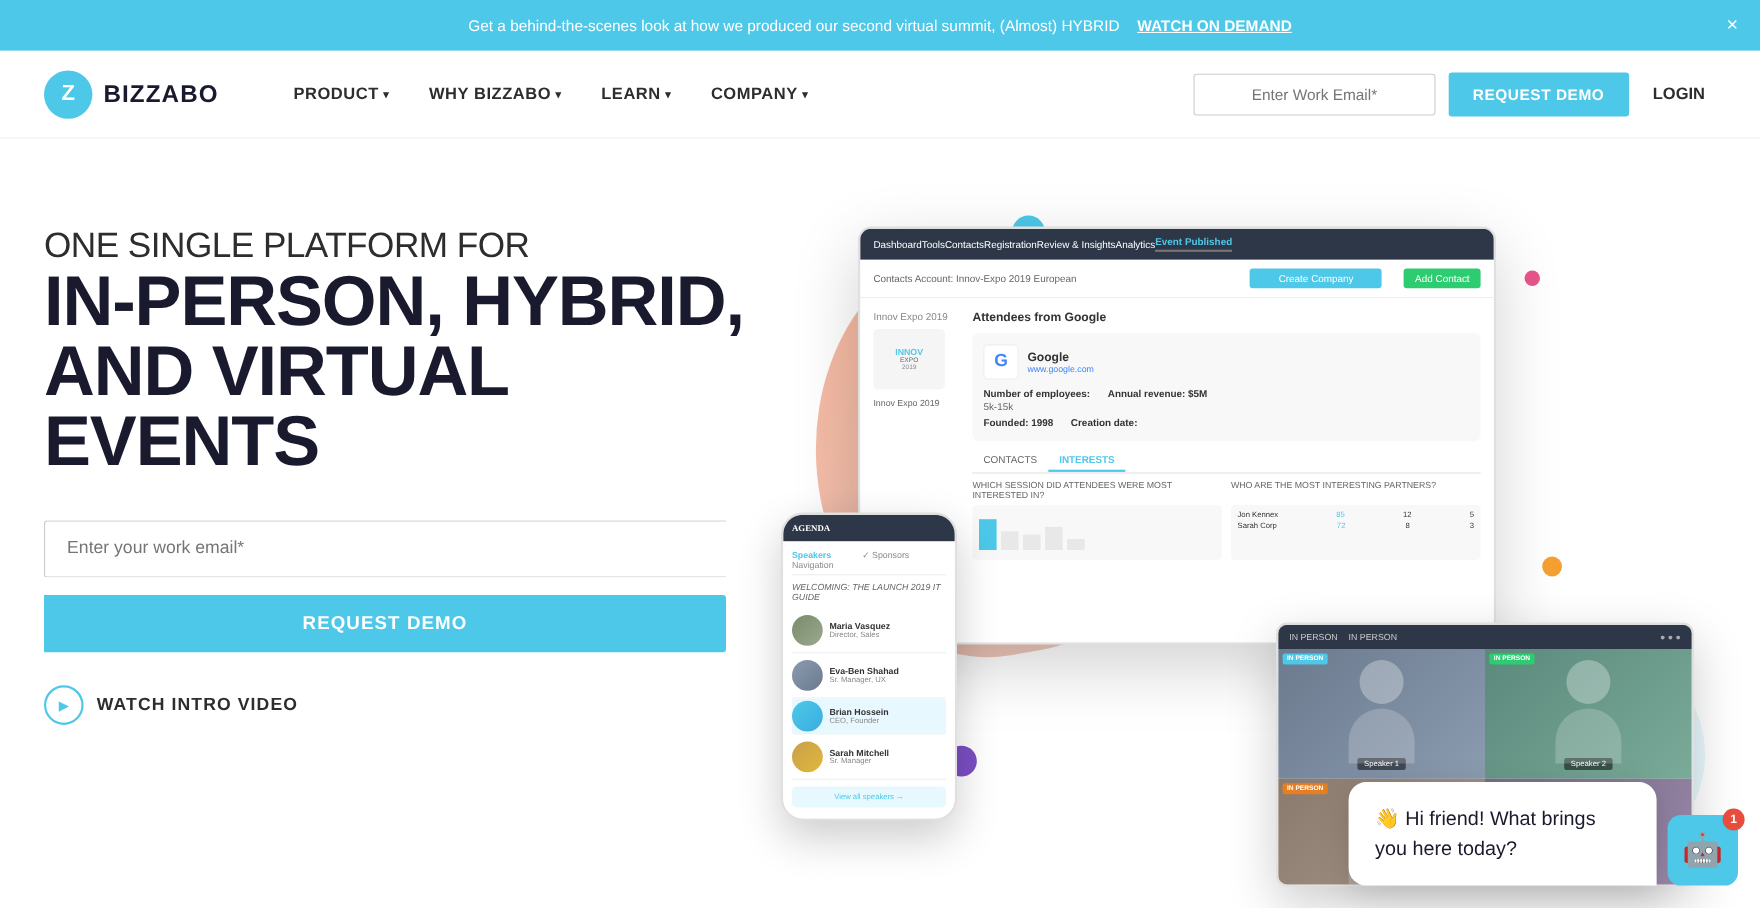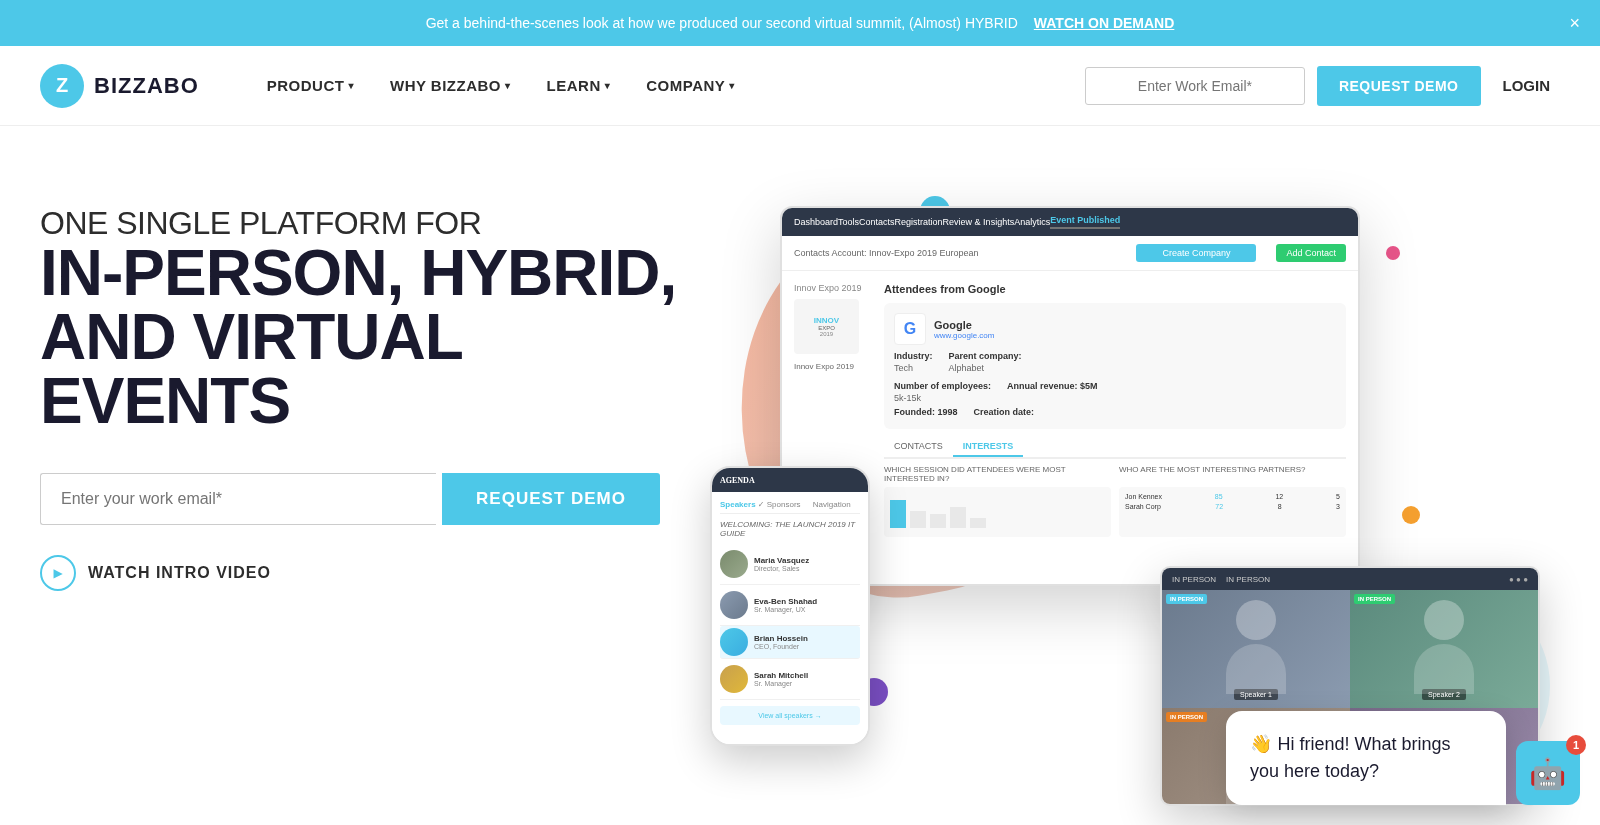--- a/index.html
+++ b/index.html
@@ -158,23 +158,24 @@
       font-size: 64px;
       font-weight: 800;
       color: #1a1a2e;
       line-height: 1.0;
       text-transform: uppercase;
       letter-spacing: -1px;
       margin-bottom: 40px;
     }
     .hero-form {
       display: flex;
-      gap: 6px;
+      gap: 16px;
       margin-bottom: 30px;
       max-width: 620px;
+      flex-direction: column;
     }
     .hero-email-input {
       flex: 1;
       border: 1px solid #ccc;
       border-right: none;
       border-radius: 3px 0 0 3px;
       padding: 16px 20px;
       font-size: 16px;
       color: #999;
       outline: none;
@@ -644,30 +645,20 @@
             <div style="font-size: 8px; color: #666;">Innov Expo 2019</div>
           </div>
           <div class="mock-main-area">
             <div style="font-size: 11px; font-weight: 700; color: #333; margin-bottom: 8px;">Attendees from Google</div>
             <div class="mock-card">
               <div class="mock-card-header">
                 <div class="mock-logo-g">G</div>
                 <div>
                   <div class="mock-title-text">Google</div>
                   <div style="font-size: 8px; color: #4285f4;">www.google.com</div>
-                </div>
-              </div>
-              <div class="mock-detail-row">
-                <div>
-                  <div class="mock-row-title">Industry:</div>
-                  <div class="mock-row-val">Tech</div>
-                </div>
-                <div>
-                  <div class="mock-row-title">Parent company:</div>
-                  <div class="mock-row-val">Alphabet</div>
                 </div>
               </div>
               <div class="mock-detail-row" style="margin-top: 8px;">
                 <div>
                   <div class="mock-row-title">Number of employees:</div>
                   <div class="mock-row-val">5k-15k</div>
                 </div>
                 <div>
                   <div class="mock-row-title">Annual revenue: $5M</div>
                 </div>
@@ -722,21 +713,21 @@
       </div>
     </div>
 
     <div class="device-phone">
       <div class="phone-screen">
         <div class="phone-topbar">
           <span class="phone-topbar-text">AGENDA</span>
         </div>
         <div class="phone-content">
           <div style="font-size: 8px; color: #888; margin-bottom: 6px; border-bottom: 1px solid #eee; padding-bottom: 4px;">
-            <span style="margin-right: 0; color: #4dc8e8; font-weight: 700;">Speakers</span>
+            <span style="margin-right: 26px; color: #4dc8e8; font-weight: 700;">Speakers</span>
             <span style="margin-right: 10px;">✓ Sponsors</span>
             <span>Navigation</span>
           </div>
           <div style="font-size: 8px; color: #666; margin-bottom: 6px; font-style: italic;">WELCOMING: THE LAUNCH 2019 IT GUIDE</div>
 
           <div class="phone-item">
             <div class="phone-avatar" style="background: linear-gradient(135deg, #7a8b6d, #9aaa8d);"></div>
             <div>
               <div class="phone-name">Maria Vasquez</div>
               <div class="phone-role">Director, Sales</div>

